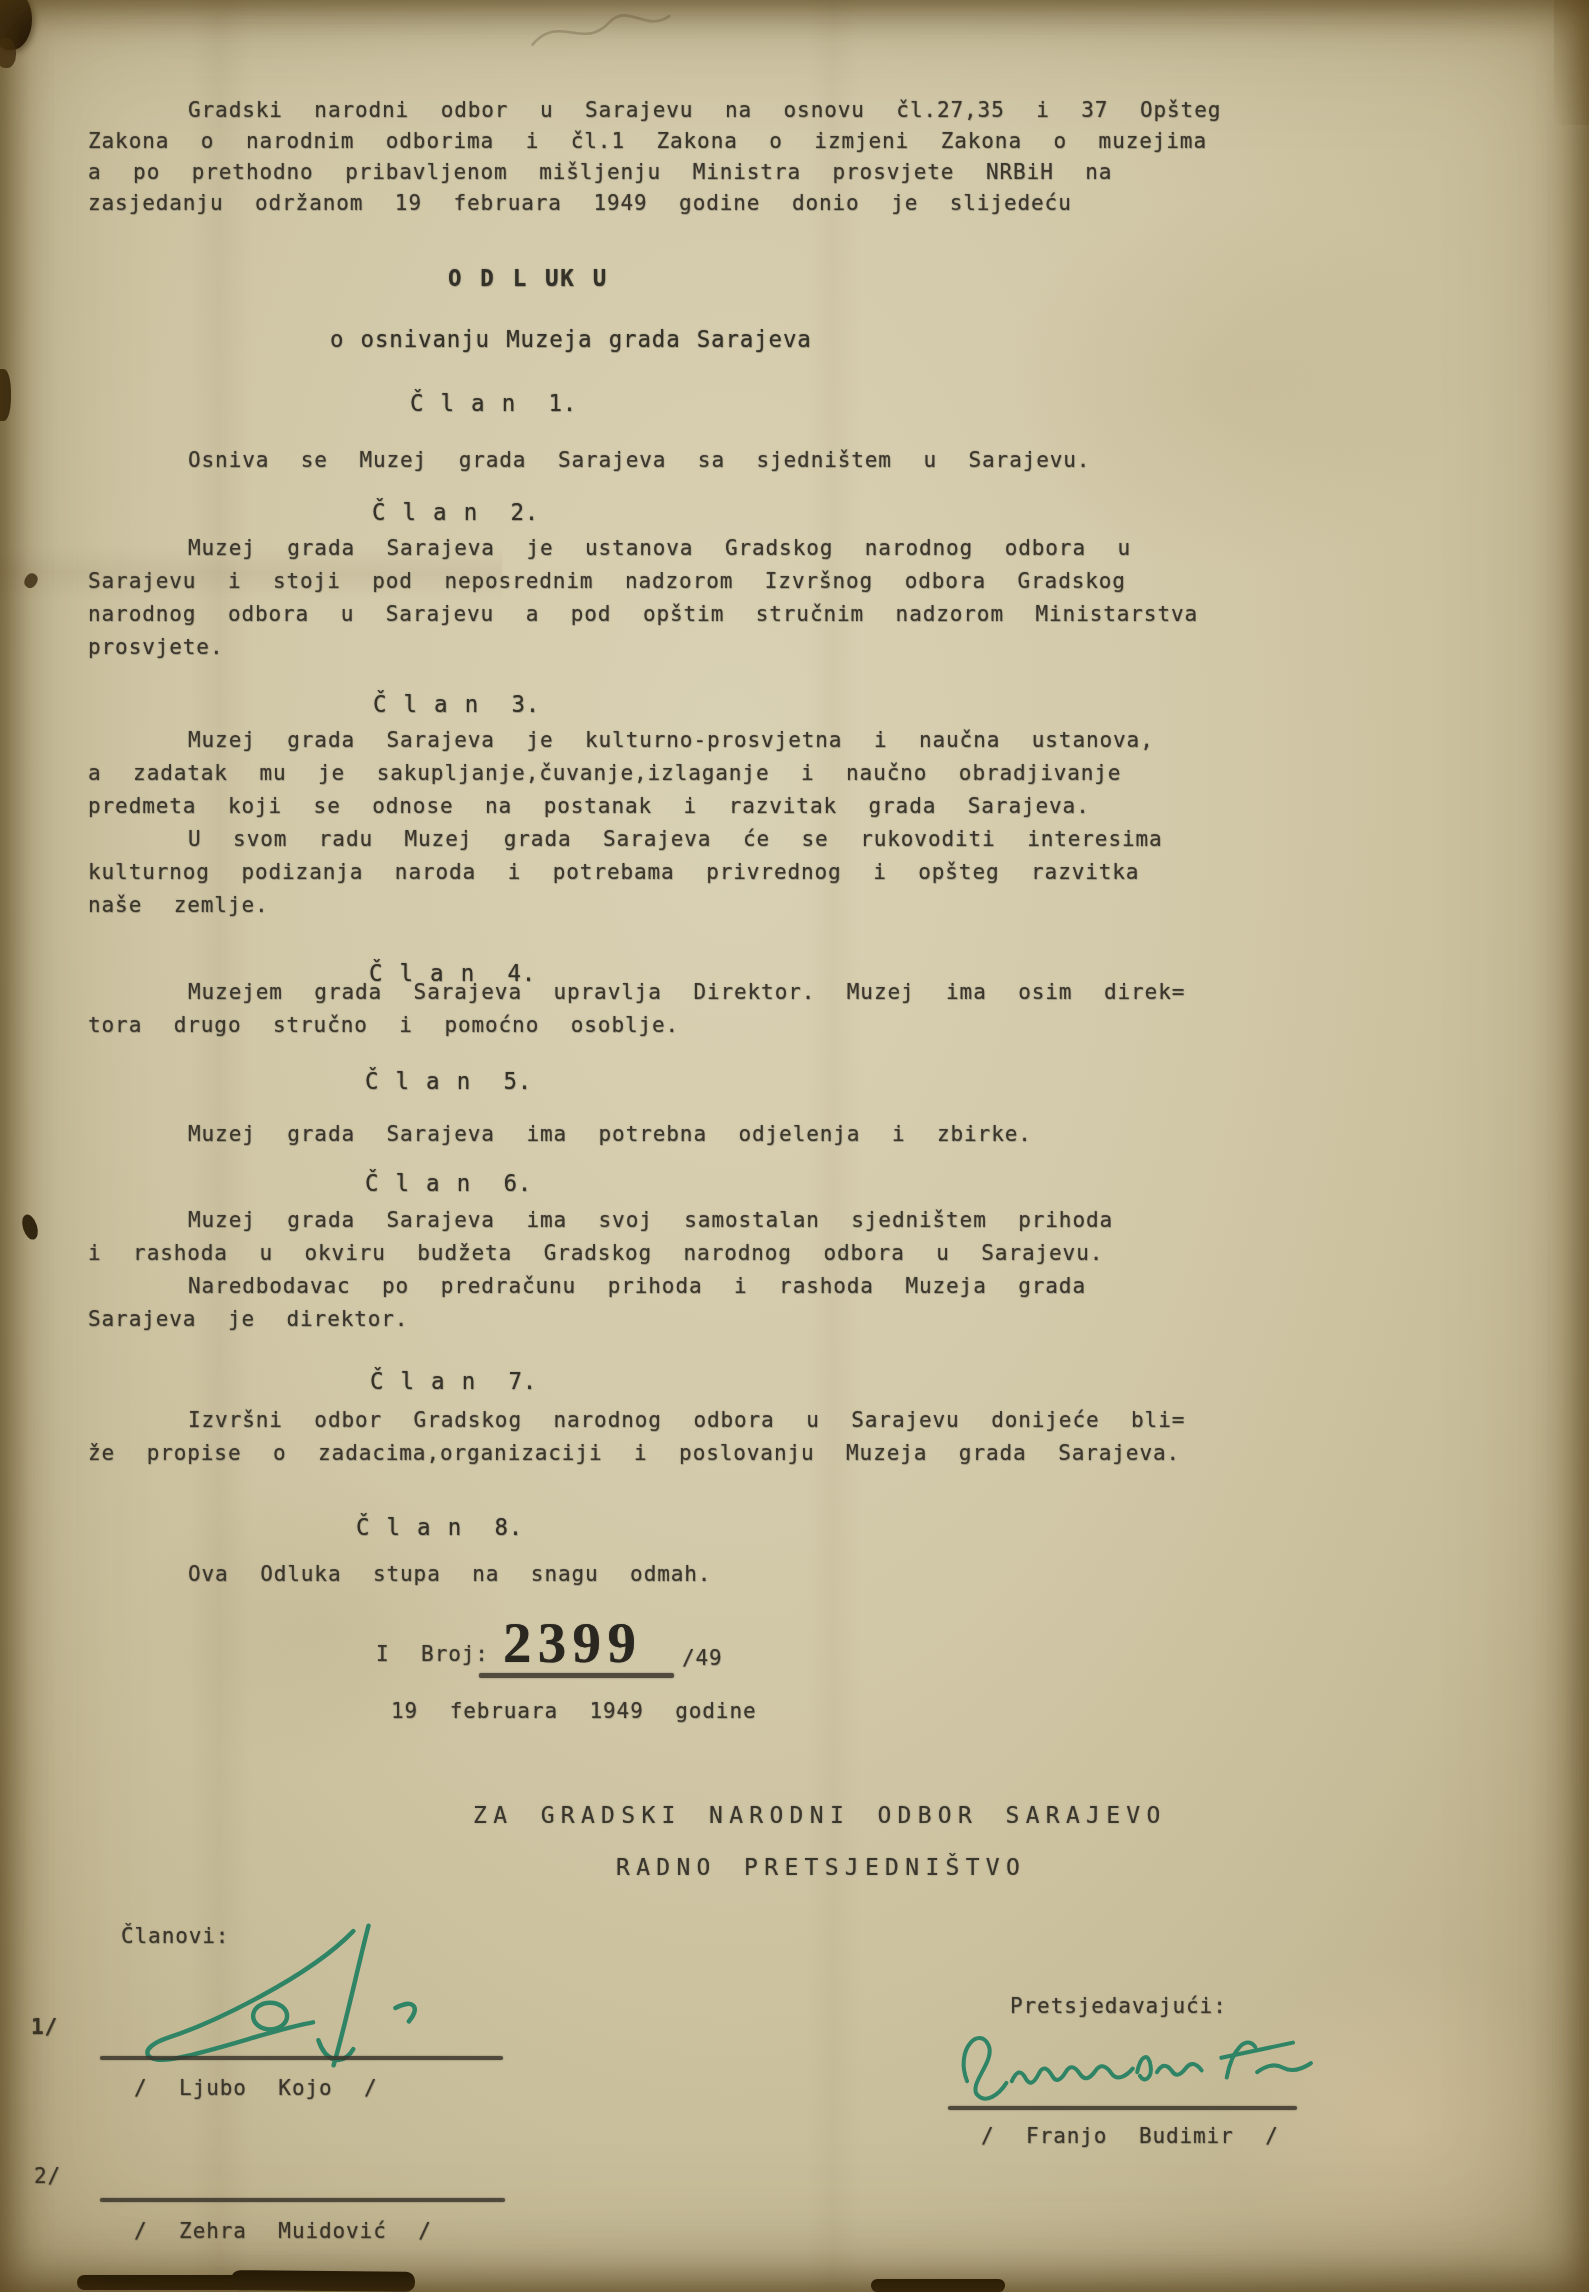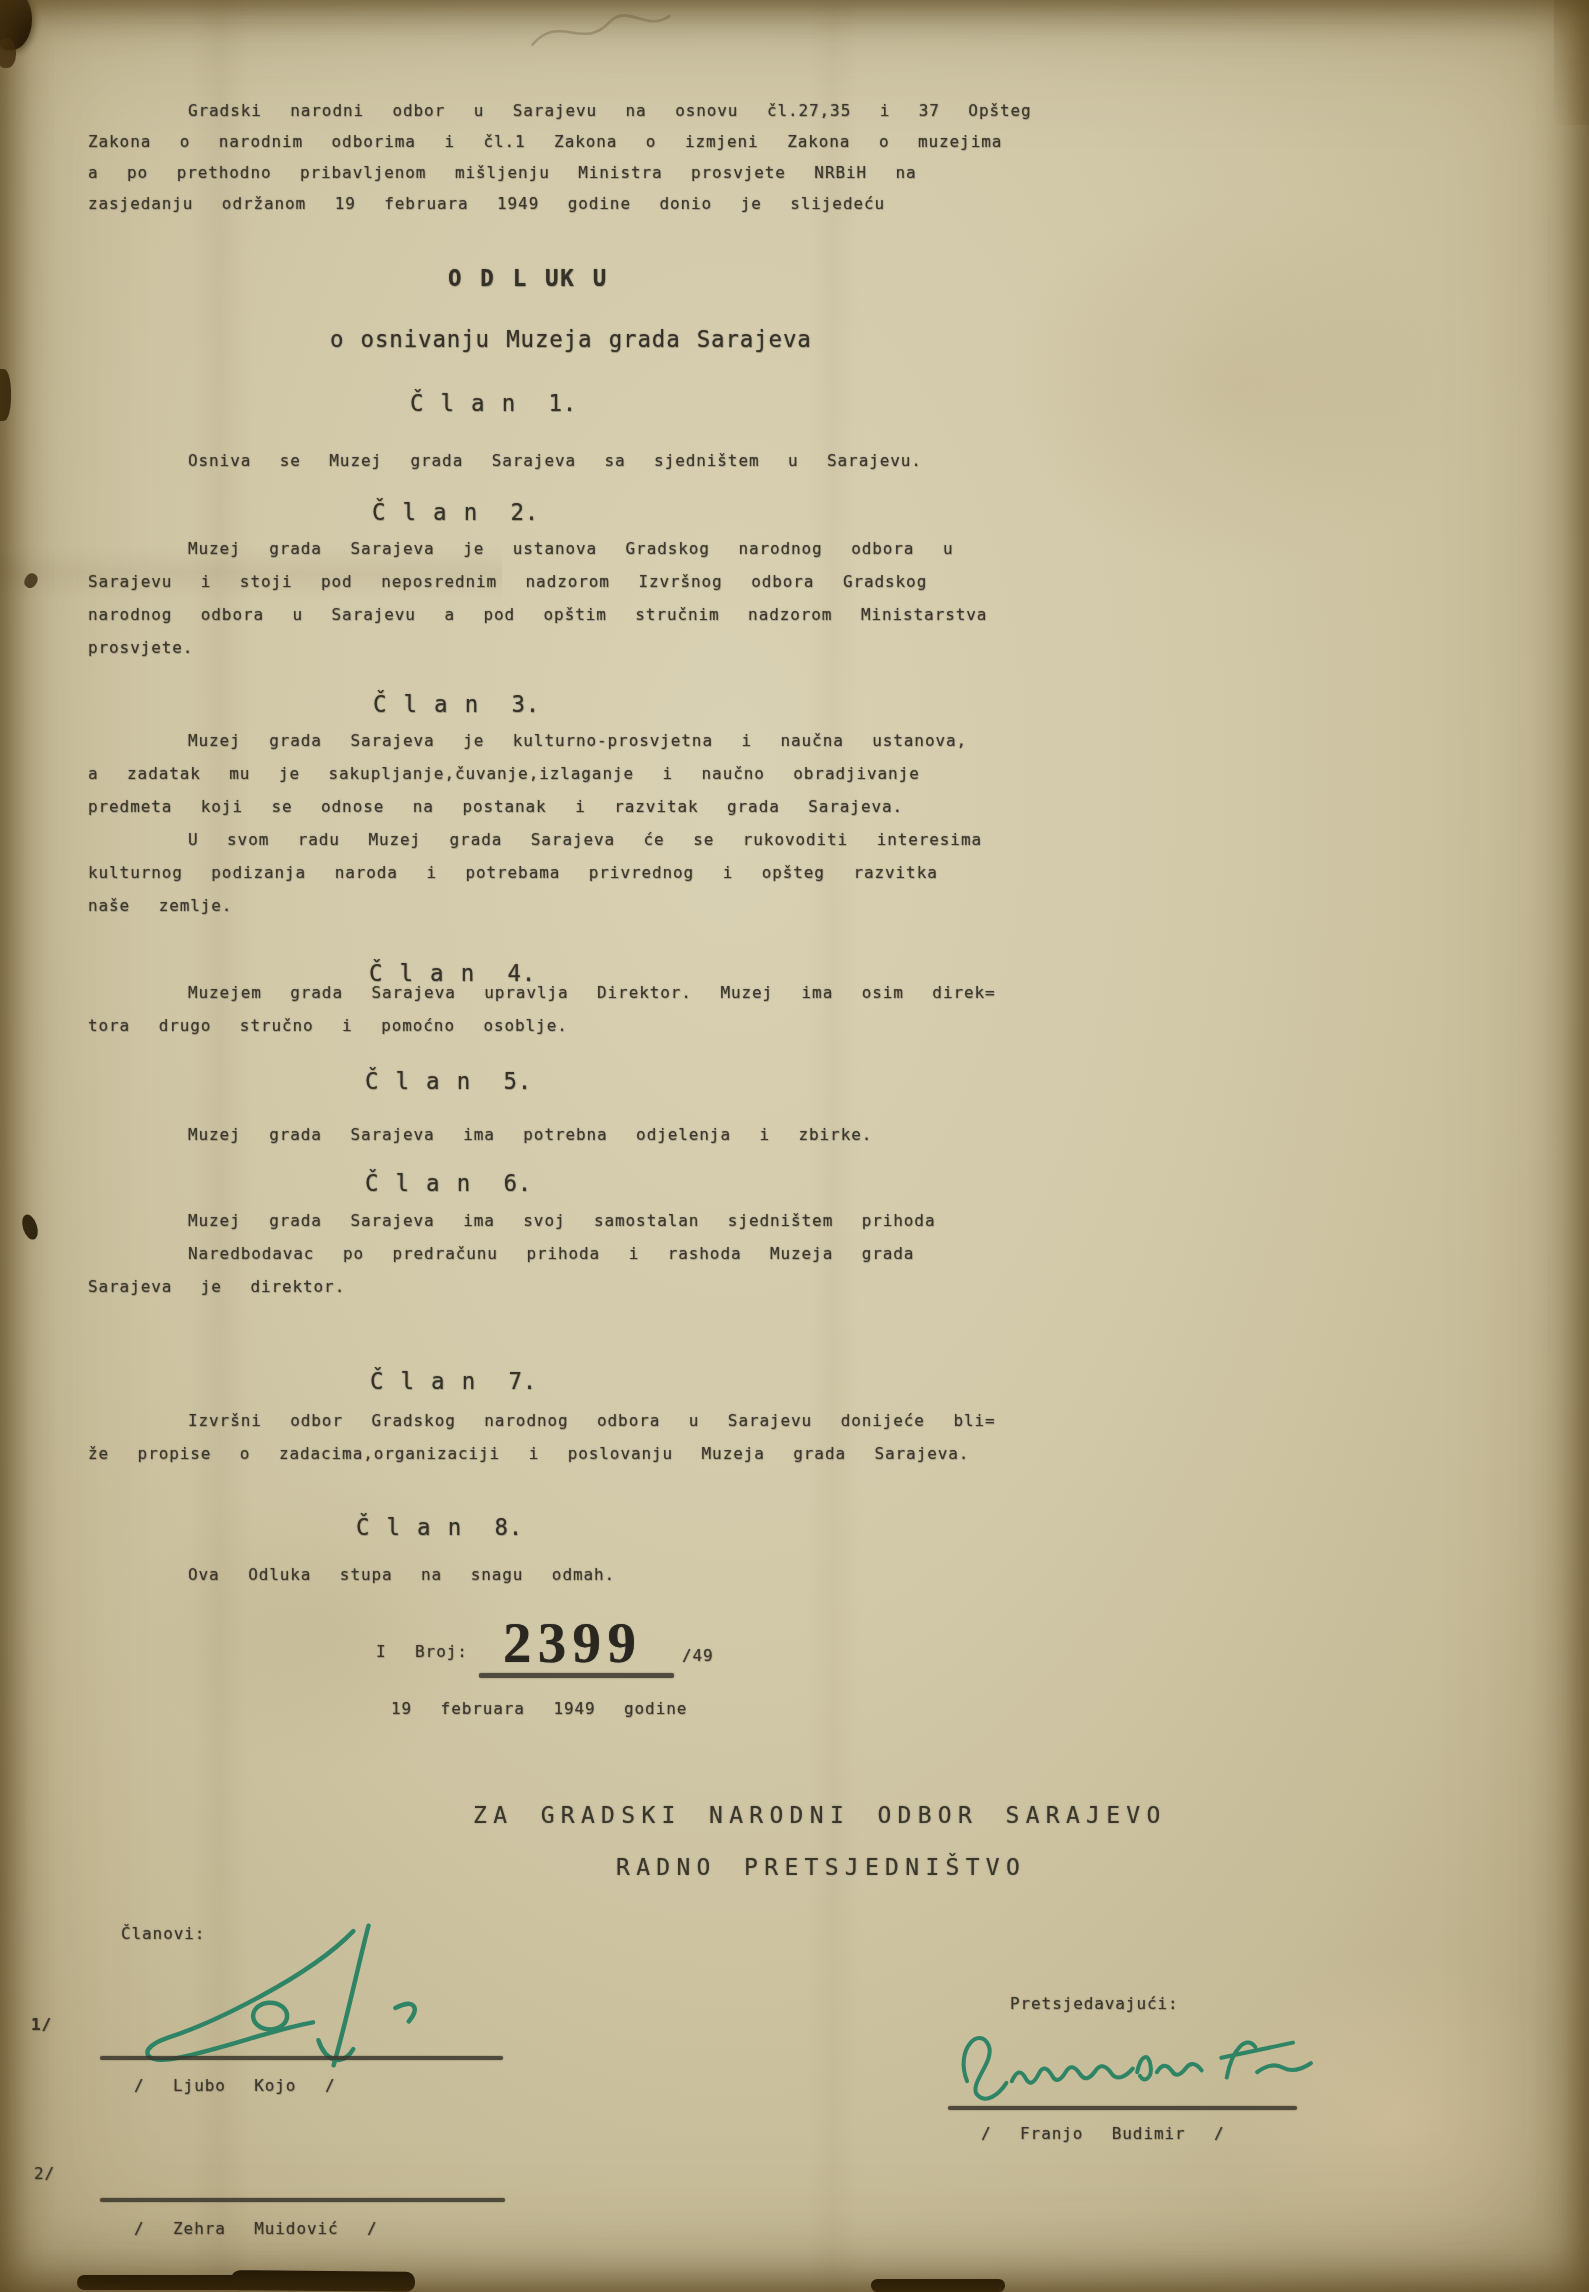--- a/index.html
+++ b/index.html
@@ -22,21 +22,21 @@
       inset 0 -19.7px 49px rgba(70,50,15,.35),
       inset 0 16px 40px rgba(95,72,30,.28);
   }
   .stain{position:absolute;border-radius:50%;pointer-events:none;}
   .crease{position:absolute;pointer-events:none;}
 
   
   .tline{
     position:relative;
     white-space:pre;
-    font-size:16px;
+    font-size:21px;
     letter-spacing:0.9px;
     word-spacing:18px;
     color:rgba(54,50,41,.92);
     text-shadow:0 0 1.3px rgba(55,50,42,.6), 0.6px 0.8px 0 rgba(55,50,42,.22);
   }
   .blk{position:absolute;left:88px;}
   .blk .tline{line-height:33px;}
   .blk.intro .tline{line-height:31px;}
   .ind{padding-left:100px;}
   .abs{position:absolute;}
@@ -137,20 +137,21 @@
   </div>
 
   <div class="heading" style="top:1068px;left:365px;">Č l a n  5.</div>
   <div class="blk" style="top:1118px;">
     <div class="tline ind">Muzej grada Sarajeva ima potrebna odjelenja i zbirke.</div>
   </div>
 
   <div class="heading" style="top:1170px;left:365px;">Č l a n  6.</div>
   <div class="blk" style="top:1204px;">
     <div class="tline ind">Muzej grada Sarajeva ima svoj samostalan sjedništem prihoda</div>
+    <div class="tline">i rashoda u okviru budžeta Gradskog narodnog odbora u Sarajevu.</div>
     <div class="tline ind">Naredbodavac po predračunu prihoda i rashoda Muzeja grada</div>
     <div class="tline">Sarajeva je direktor.</div>
   </div>
 
   <div class="heading" style="top:1368px;left:370px;">Č l a n  7.</div>
   <div class="blk" style="top:1404px;">
     <div class="tline ind">Izvršni odbor Gradskog narodnog odbora u Sarajevu donijeće bli=</div>
     <div class="tline">že propise o zadacima,organizaciji i poslovanju Muzeja grada Sarajeva.</div>
   </div>
 

